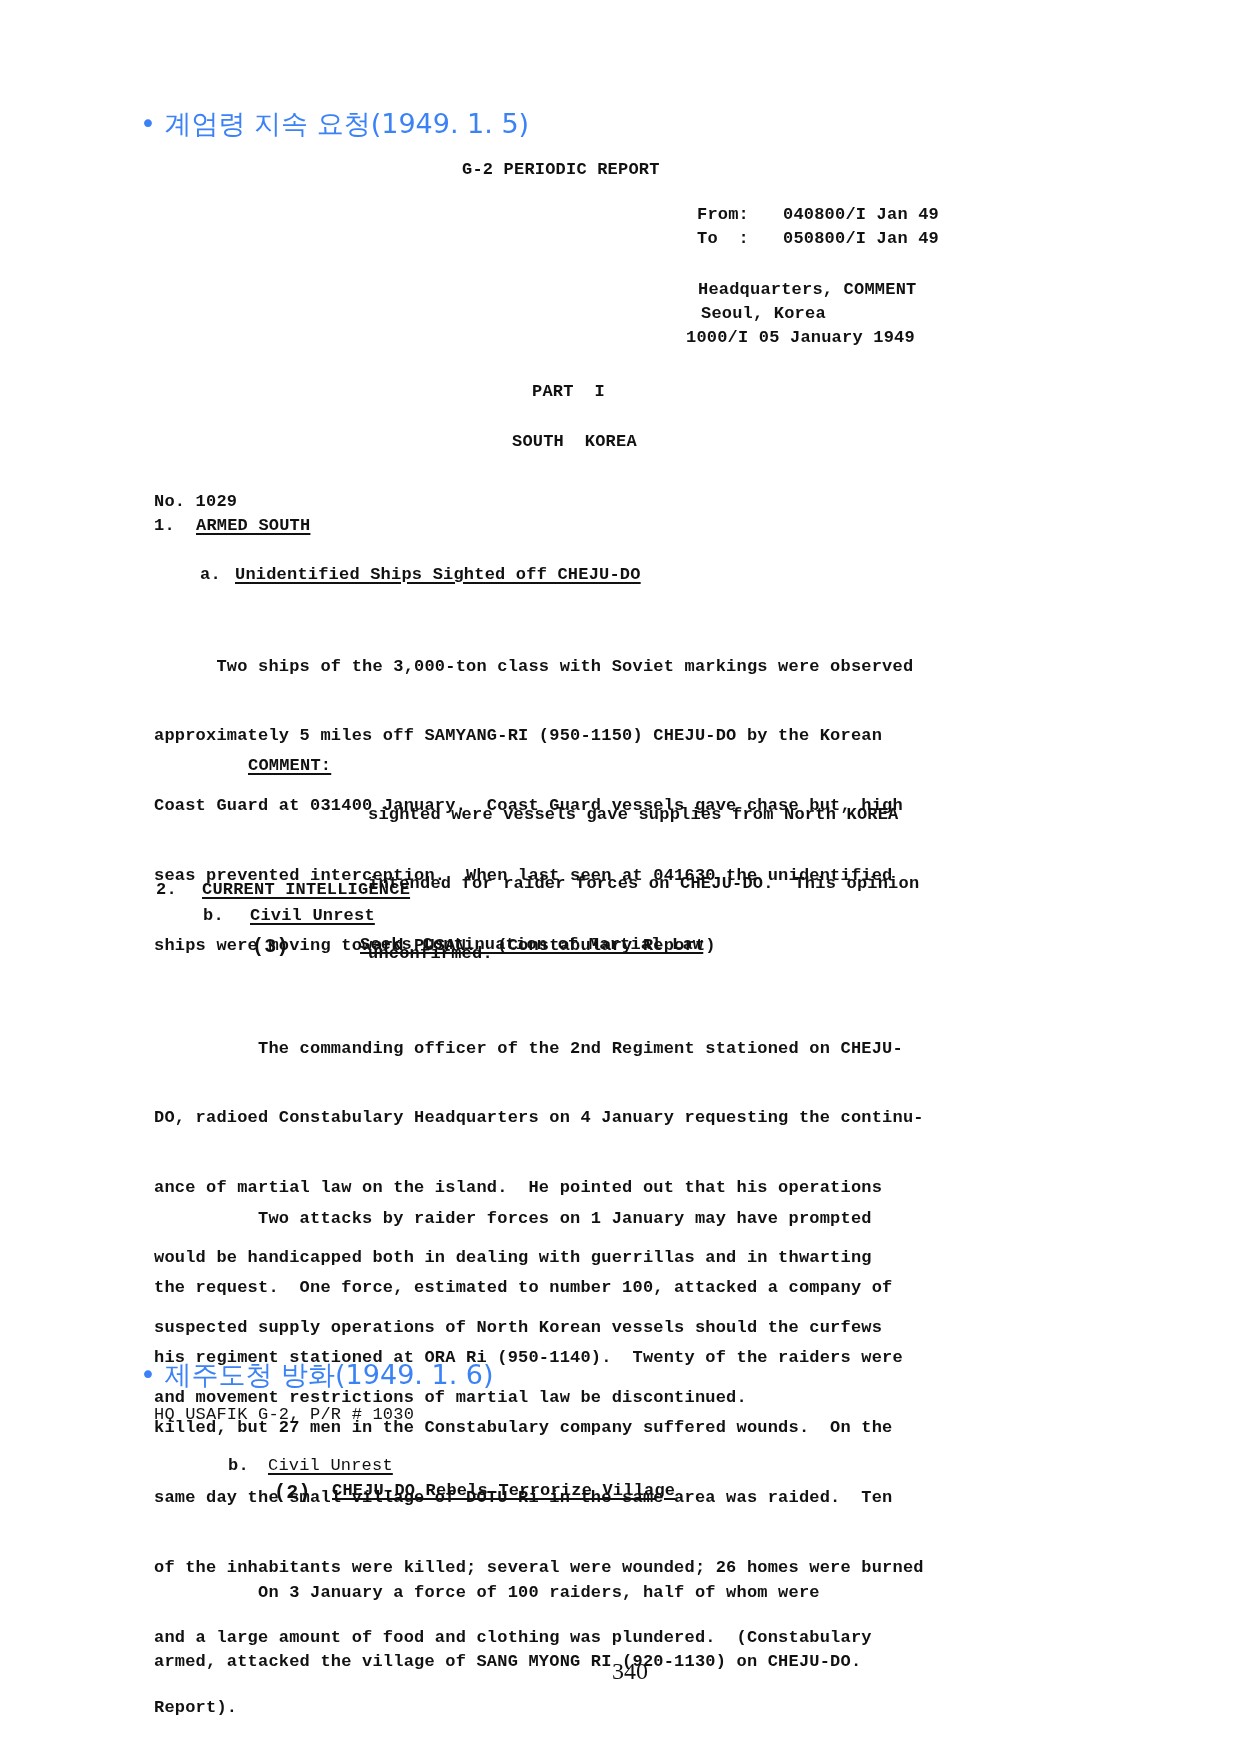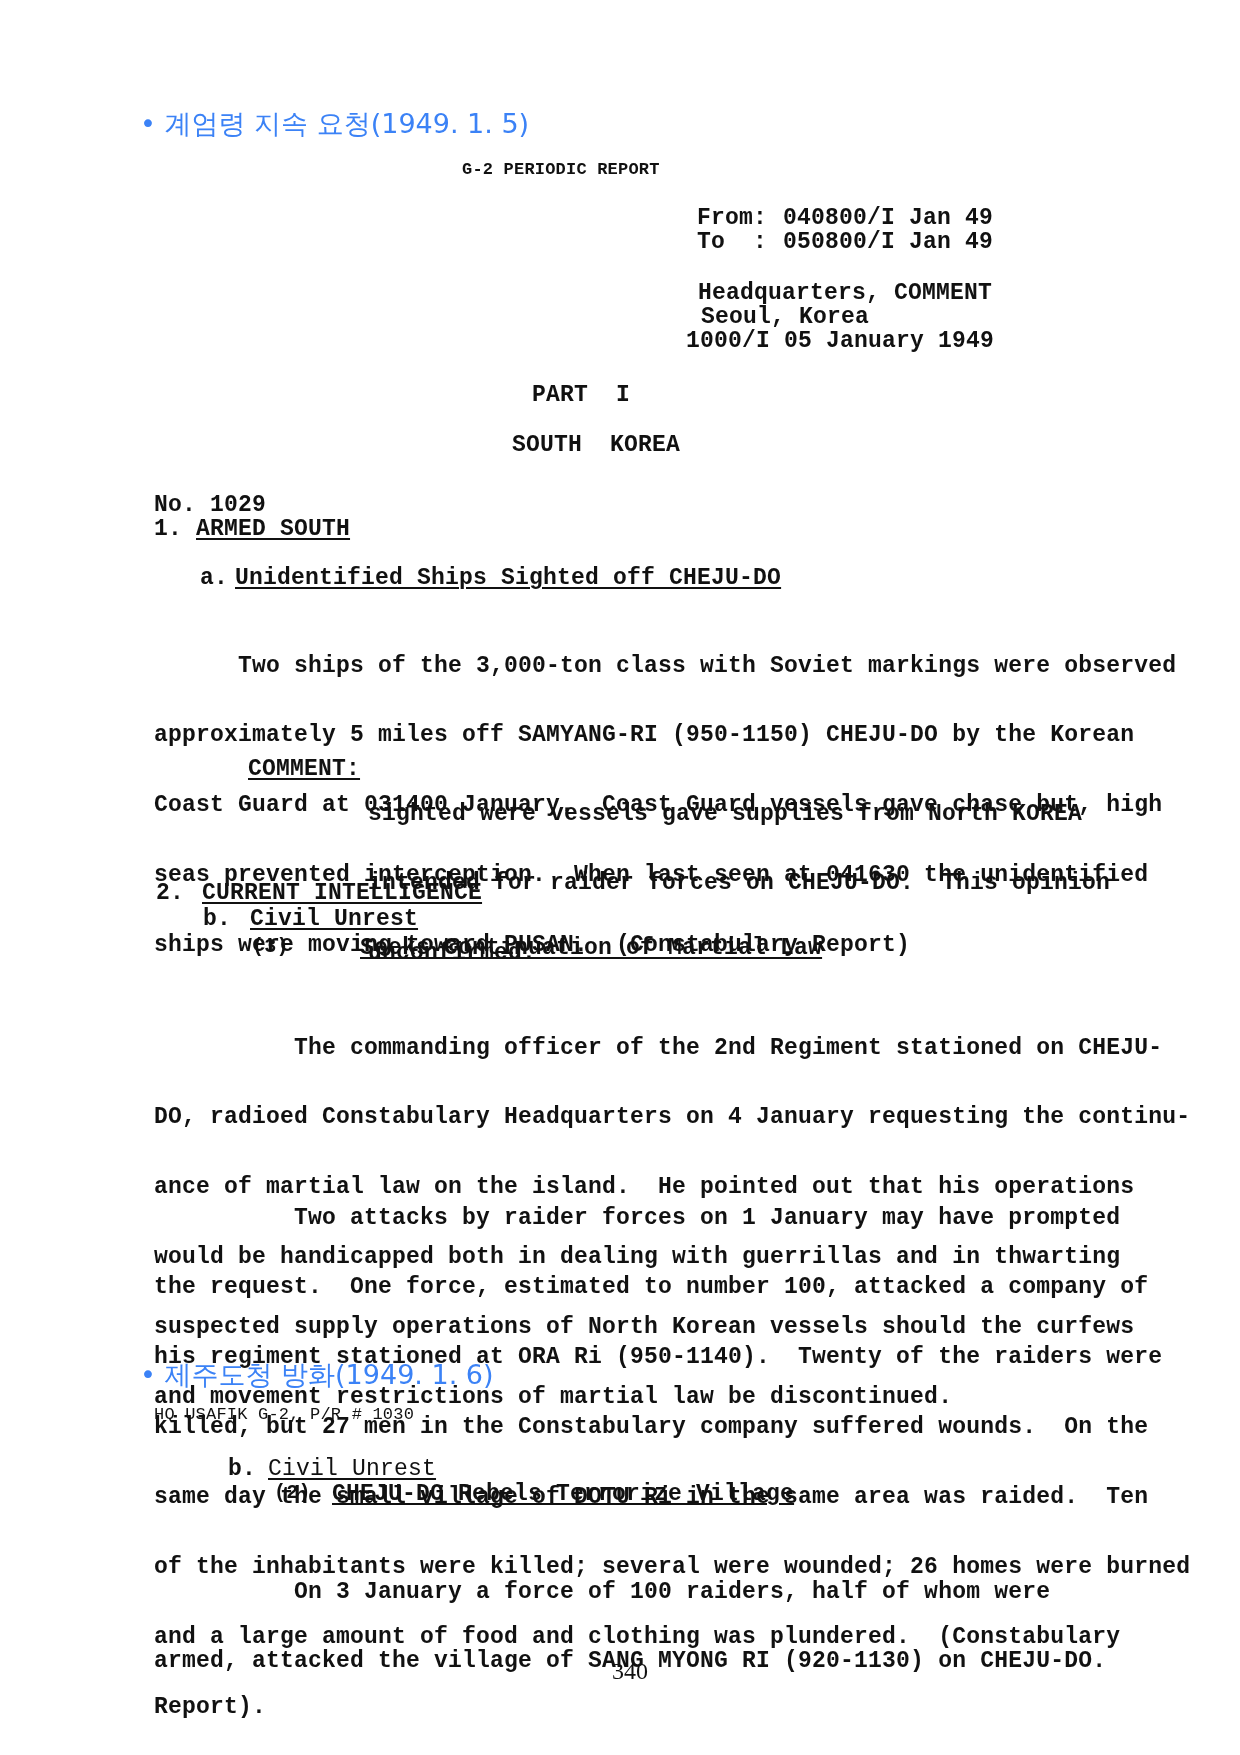--- a/index.html
+++ b/index.html
@@ -1,17 +1,17 @@
 <!DOCTYPE html>
 <html><head>
   <meta charset="utf-8">
   <style>
     html, body { margin: 0; padding: 0; background: #ffffff; }
     body { width: 1240px; height: 1755px; position: relative; overflow: hidden; color: #111; }
-    .mono { font-family: "Liberation Mono", "DejaVu Sans Mono", monospace; font-weight: bold; font-size: 23px; letter-spacing: 0.2px; }
+    .mono { font-family: "Liberation Mono", "DejaVu Sans Mono", monospace; font-weight: bold; font-size: 17px; letter-spacing: 0.2px; }
     .sans { font-family: "DejaVu Sans", "Liberation Sans", sans-serif; }
     .abs { position: absolute; white-space: pre; }
     .ko { font-size: 27px; font-weight: normal; color: #3b82f6; }
     .u { text-decoration: underline; text-decoration-thickness: 2px; text-underline-offset: 3px; }
     .para { position: absolute; white-space: pre; line-height: 23.3px; }
     .page-num { font-family: "Liberation Serif", serif; font-size: 24px; }
   </style>
 </head>
 <body>
 

